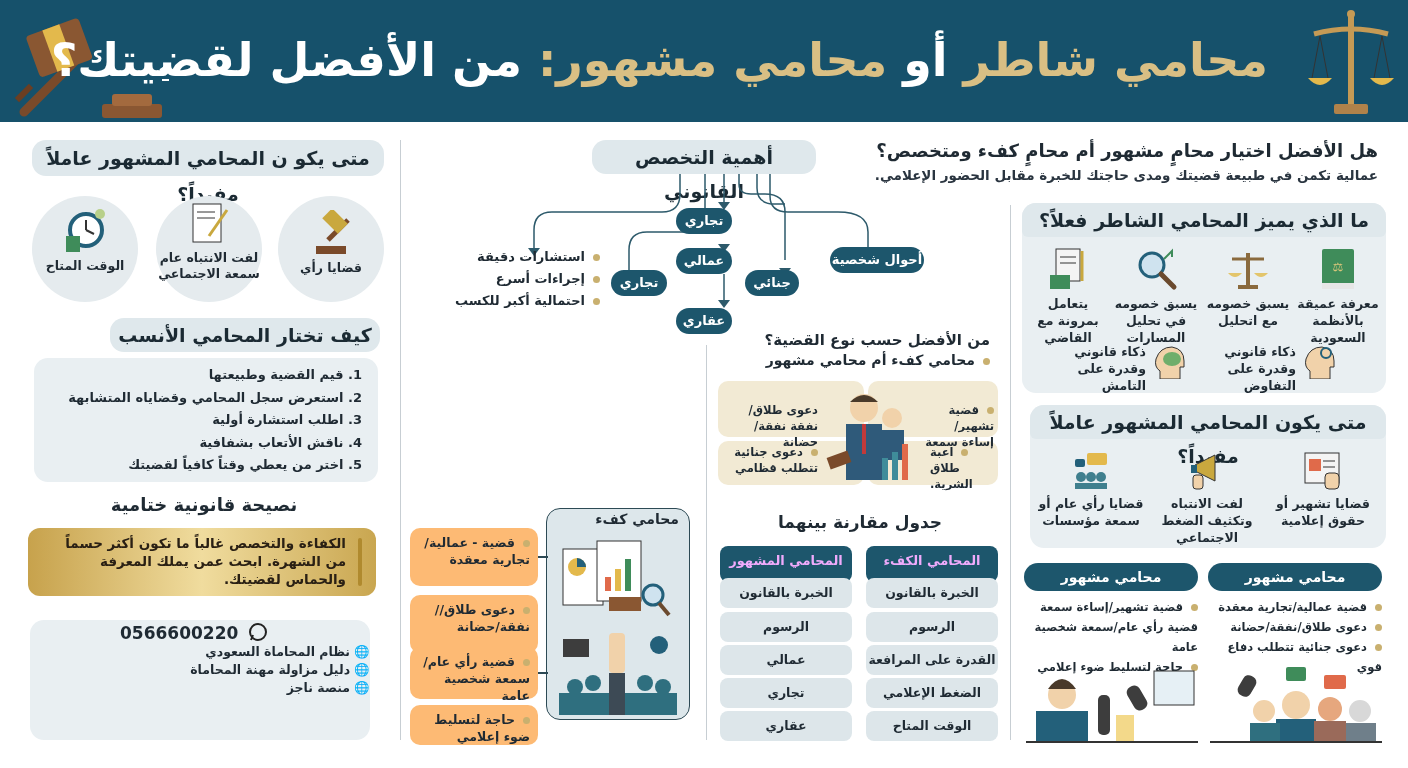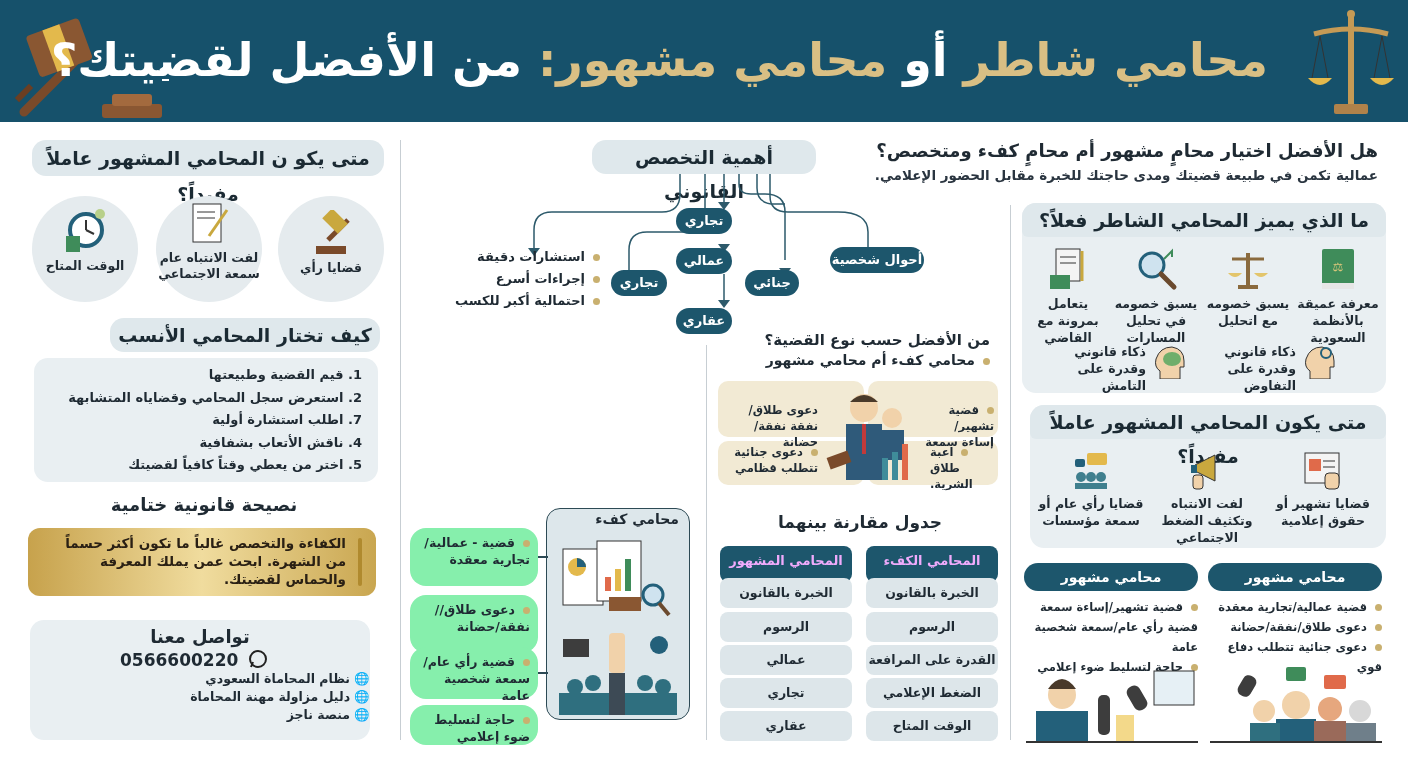--- a/index.html
+++ b/index.html
@@ -16,21 +16,21 @@
 .panel{background:#e9eff2;border-radius:14px}
 .dark-pill{background:#1d566c;color:#fff;border-radius:14px;text-align:center;font-weight:bold}
 .bullet::before{content:"";display:inline-block;width:7px;height:7px;border-radius:50%;background:#c9b06f;margin-left:8px;vertical-align:middle}
 .vline{position:absolute;width:1px;background:#c7ced3}
 .feature{position:absolute;text-align:center;font-size:12.5px;font-weight:bold;line-height:17px;color:#1f2a33}
 .icon-box{display:block;margin:0 auto 4px auto}
 .circle{position:absolute;width:106px;height:106px;border-radius:50%;background:#e5ebee;text-align:center;font-size:12.5px;font-weight:bold;line-height:16px}
 .tcell{position:absolute;width:132px;height:30px;border-radius:8px;background:#dde6ea;font-size:12.5px;font-weight:bold;text-align:center;line-height:30px}
 .thead{position:absolute;width:132px;height:36px;border-radius:8px;background:#1d566c;color:#f0abfc;font-size:13px;font-weight:bold;text-align:center;line-height:30px}
 .node{position:absolute;background:#1d566c;color:#fff;border-radius:14px;font-size:13px;font-weight:bold;text-align:center;height:26px;line-height:26px}
-.side-card{position:absolute;width:128px;border-radius:16px;background:#86efac;font-size:12.5px;font-weight:bold;line-height:17px;padding:6px 8px}
+.side-card{position:absolute;width:128px;border-radius:10px;background:#fdba74;font-size:12.5px;font-weight:bold;line-height:17px;padding:6px 8px}
 </style>
 </head>
 <body>
 
 <div class="abs header">
   <svg class="abs" style="left:10px;top:8px" width="160" height="112" viewBox="0 0 160 112">
     <rect x="4" y="82" width="20" height="6" fill="#6b3e22" transform="rotate(-45 14 85)"></rect>
     <line x1="14" y1="104" x2="70" y2="48" stroke="#7a4a2a" stroke-width="9" stroke-linecap="round"></line>
     <g transform="rotate(-20 60 40)">
       <rect x="22" y="14" width="56" height="44" rx="4" fill="#8a5732"></rect>
@@ -330,33 +330,32 @@
       <rect x="4" y="28" width="14" height="16" fill="#3f8c5a"></rect>
       <circle cx="38" cy="6" r="5" fill="#b8d08a"></circle>
     </svg>
   <div>الوقت المتاح</div>
 </div>
 
 <div class="abs pill-head" style="left:110px;top:318px;width:270px;height:34px;line-height:34px">كيف تختار المحامي الأنسب لك؟</div>
 <div class="abs panel" style="left:34px;top:358px;width:344px;height:124px;padding:6px 16px;font-size:13px;font-weight:bold;line-height:22.5px;text-align:right">
   <div>1. قيم القضية وطبيعتها</div>
   <div>2. استعرض سجل المحامي وقضاياه المتشابهة</div>
-  <div>7. اطلب استشارة أولية</div>
+  <div>3. اطلب استشارة أولية</div>
   <div>4. ناقش الأتعاب بشفافية</div>
   <div>5. اختر من يعطي وقتاً كافياً لقضيتك</div>
 </div>
 
 <div class="abs" style="left:34px;top:494px;width:340px;text-align:center;font-size:18px;font-weight:bold">نصيحة قانونية ختامية</div>
 <div class="abs" style="left:28px;top:528px;width:348px;height:68px;border-radius:12px;background:linear-gradient(90deg,#c7a24c 0%,#f0dc9e 50%,#c9a650 100%);padding:6px 30px 6px 14px">
   <div style="position:absolute;right:14px;top:10px;width:4px;height:48px;background:#b08a2e;border-radius:2px"></div>
   <div style="font-size:13.5px;font-weight:bold;line-height:18px;text-align:right;color:#2a2014">الكفاءة والتخصص غالباً ما تكون أكثر حسماً من الشهرة. ابحث عمن يملك المعرفة والحماس لقضيتك.</div>
 </div>
 
 <div class="abs panel" style="left:30px;top:620px;width:340px;height:120px;text-align:center">
-  <div style="font-size:18px;font-weight:bold;margin-top:6px">تواصل معنا</div>
   <div style="font-size:17px;font-weight:bold;margin-top:2px;direction:ltr;padding-left:90px;text-align:left">
     <span>0566600220</span>
     <svg width="20" height="20" style="vertical-align:-3px;margin-left:4px">
         <circle cx="10" cy="10" r="8" fill="none" stroke="#222" stroke-width="2"></circle>
         <path d="M3 18 l2 -5" stroke="#222" stroke-width="2"></path>
       </svg>
   </div>
   <div style="font-size:12.5px;font-weight:bold;line-height:18px;text-align:right;">
     <div><span style="color:#555">🌐</span> <span>نظام المحاماة السعودي</span></div>
     <div><span style="color:#555">🌐</span> <span>دليل مزاولة مهنة المحاماة</span></div>

